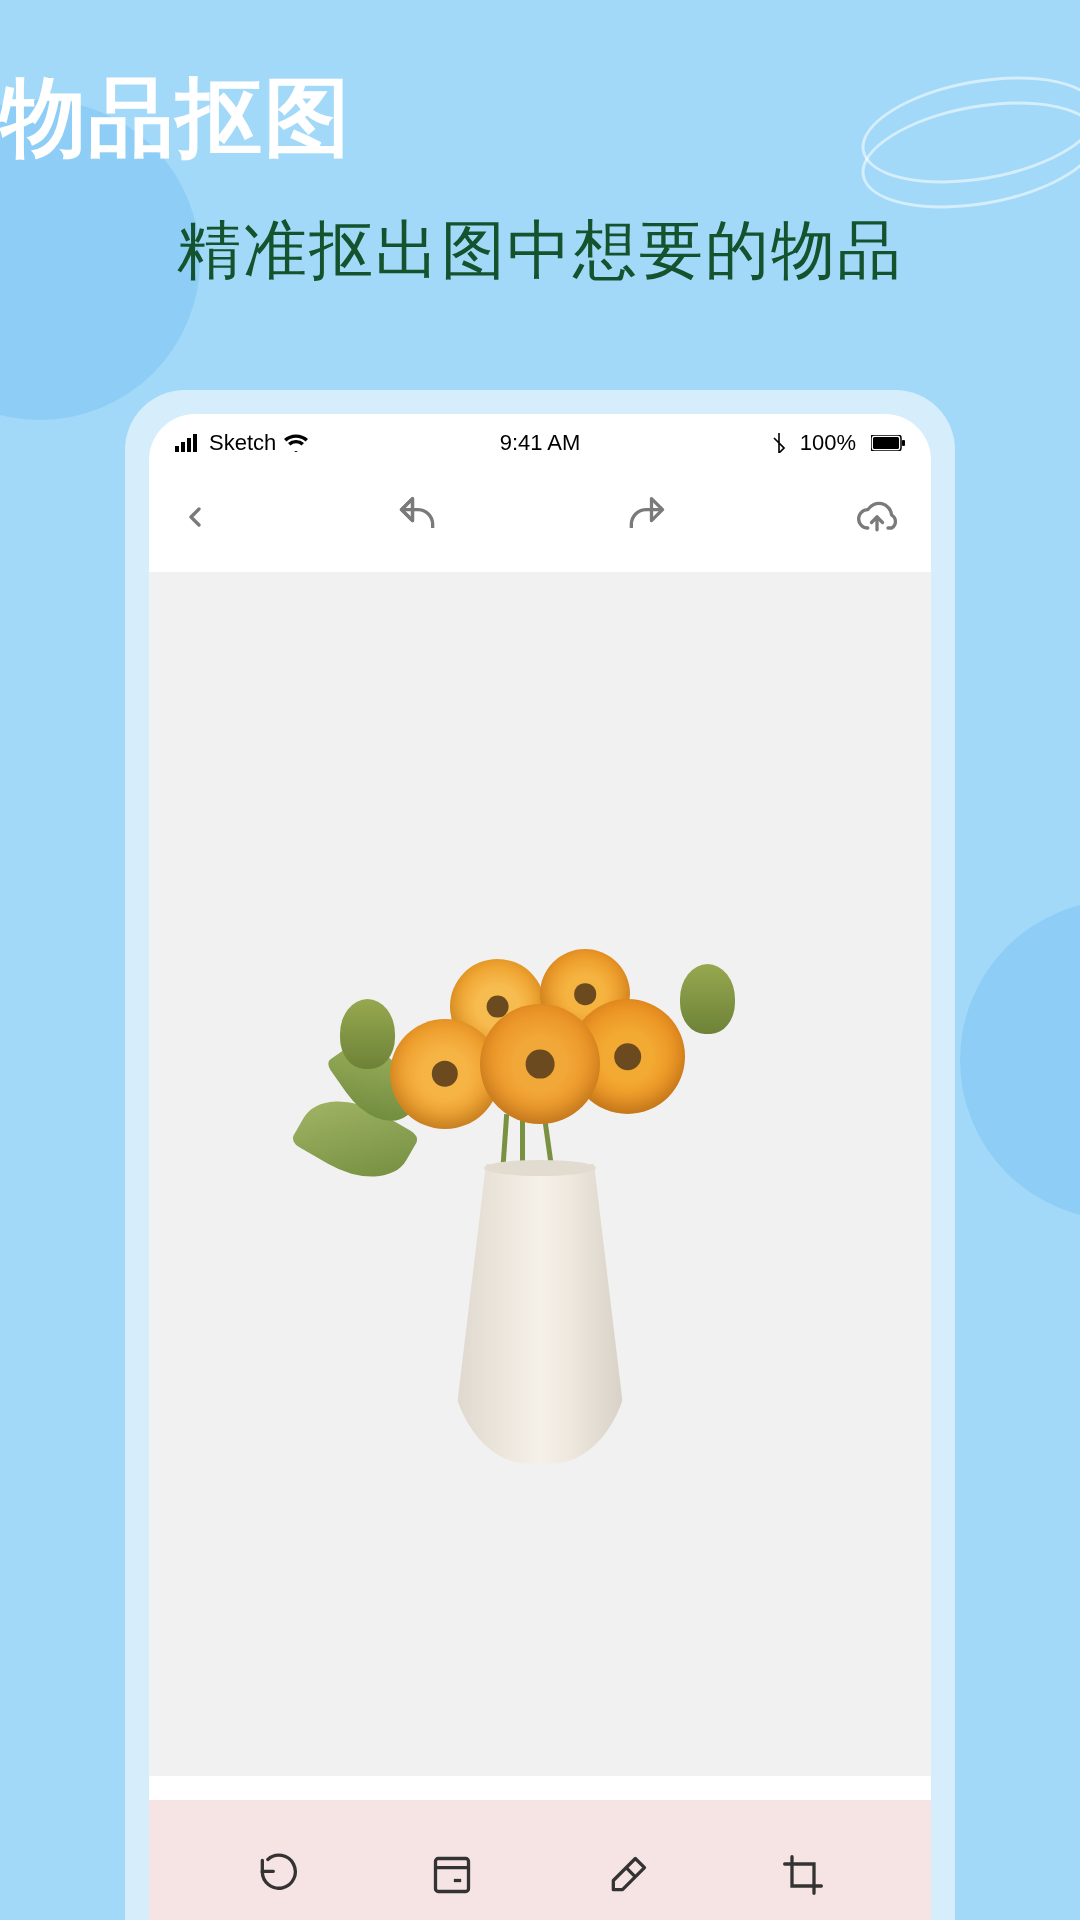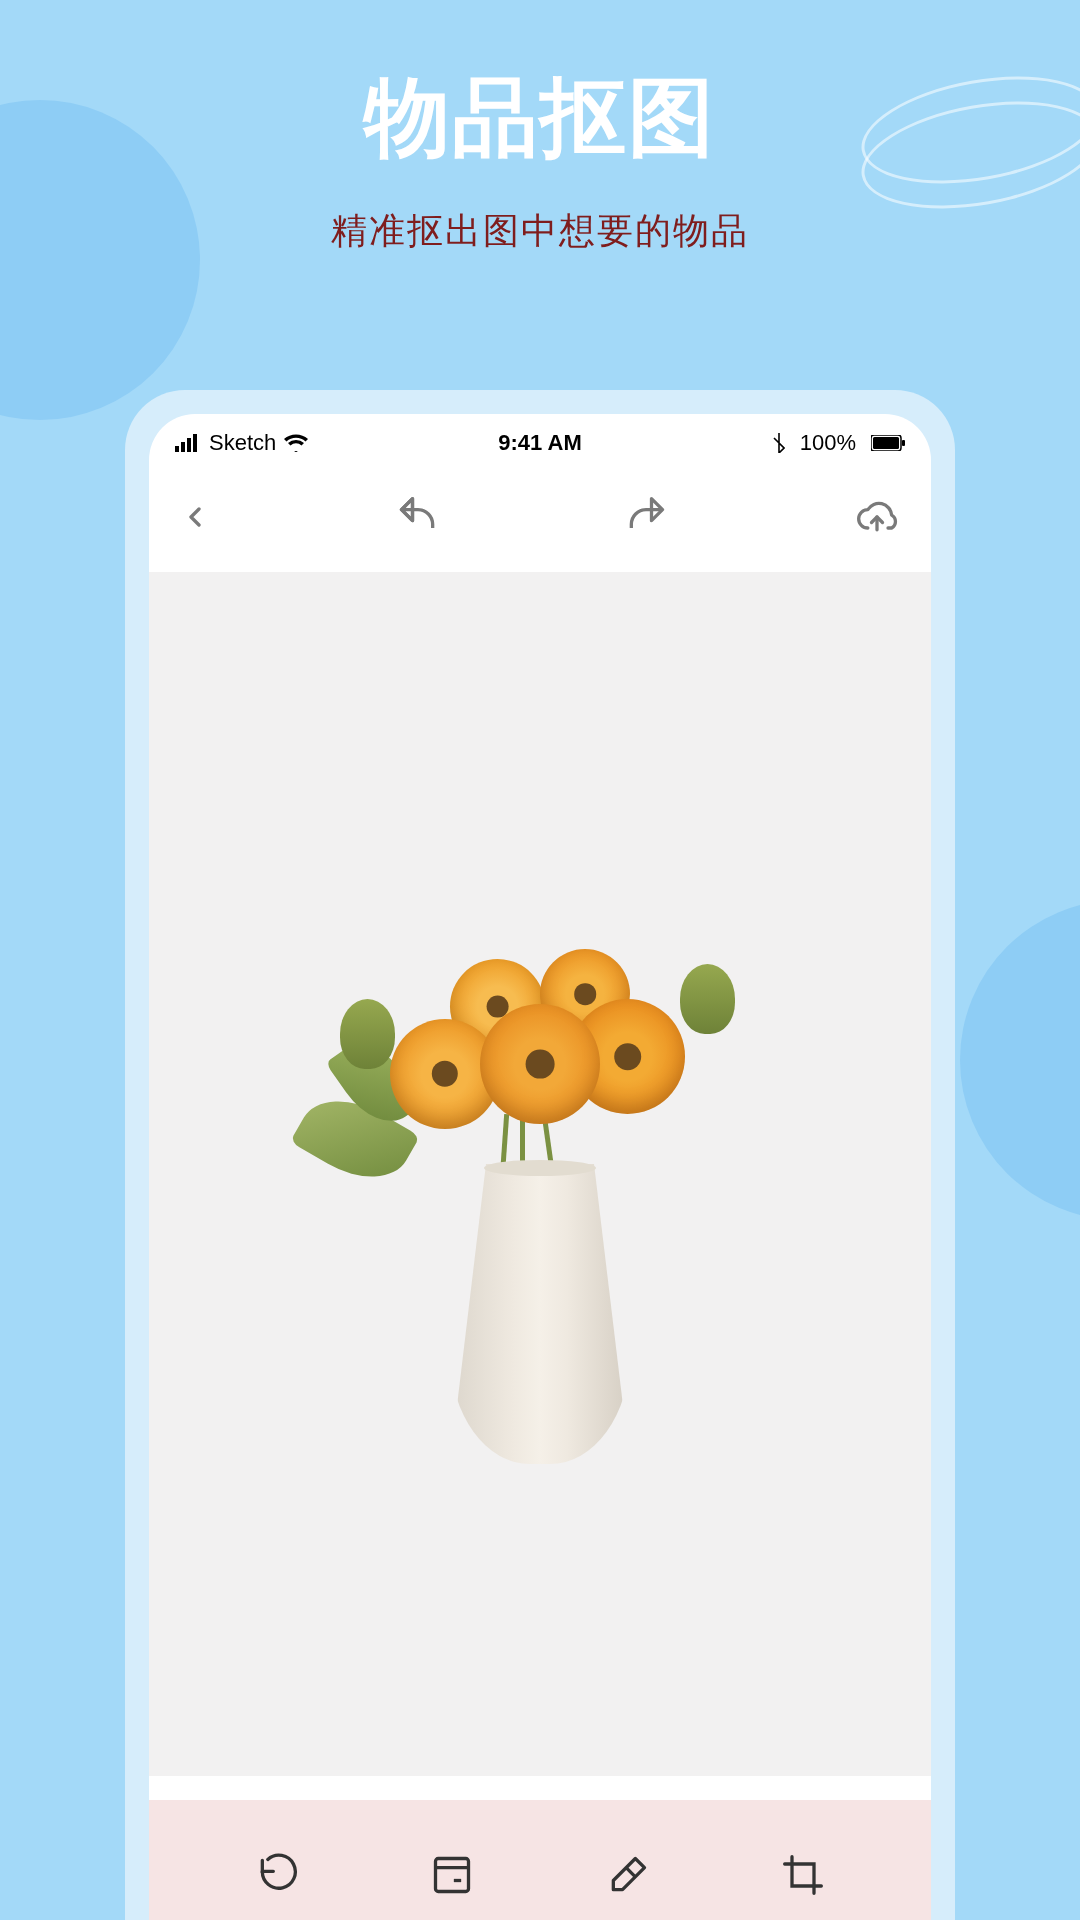--- a/index.html
+++ b/index.html
@@ -54,32 +54,31 @@
   width: 240px;
   height: 100px;
   top: 45px;
   left: 10px;
   transform: rotate(-10deg);
 }
 
 
 .title {
   position: relative;
-  text-align: center;
   padding-top: 60px;
   color: #fff;
   font-size: 86px;
   font-weight: 700;
   letter-spacing: 2px;
 }
 .subtitle {
   position: relative;
   text-align: center;
-  color: #7f1d1d;
-  font-size: 36px;
+  color: #14532d;
+  font-size: 64px;
   font-weight: 400;
   margin-top: 30px;
   letter-spacing: 2px;
 }
 
 
 .phone {
   position: absolute;
   top: 390px;
   left: 50%;
@@ -110,21 +109,21 @@
   font-size: 22px;
   color: #000;
 }
 .status-left {
   display: flex;
   align-items: center;
   gap: 8px;
   font-weight: 500;
 }
 .status-center {
-  font-weight: 700;
+  font-weight: 400;
   position: absolute;
   left: 50%;
   transform: translateX(-50%);
 }
 .status-right {
   display: flex;
   align-items: center;
   gap: 15px;
   font-weight: 500;
 }

